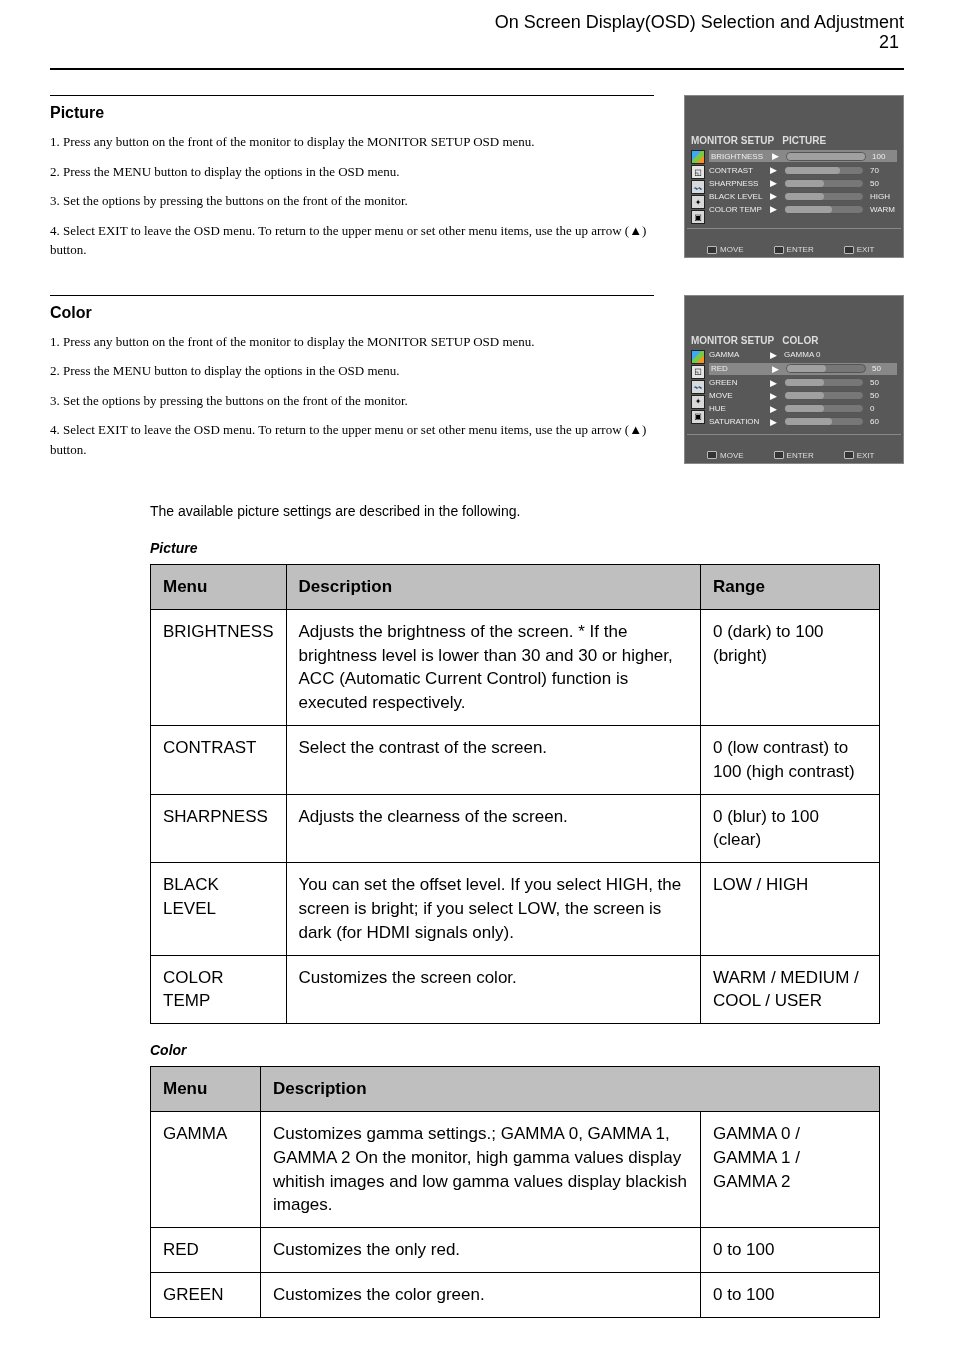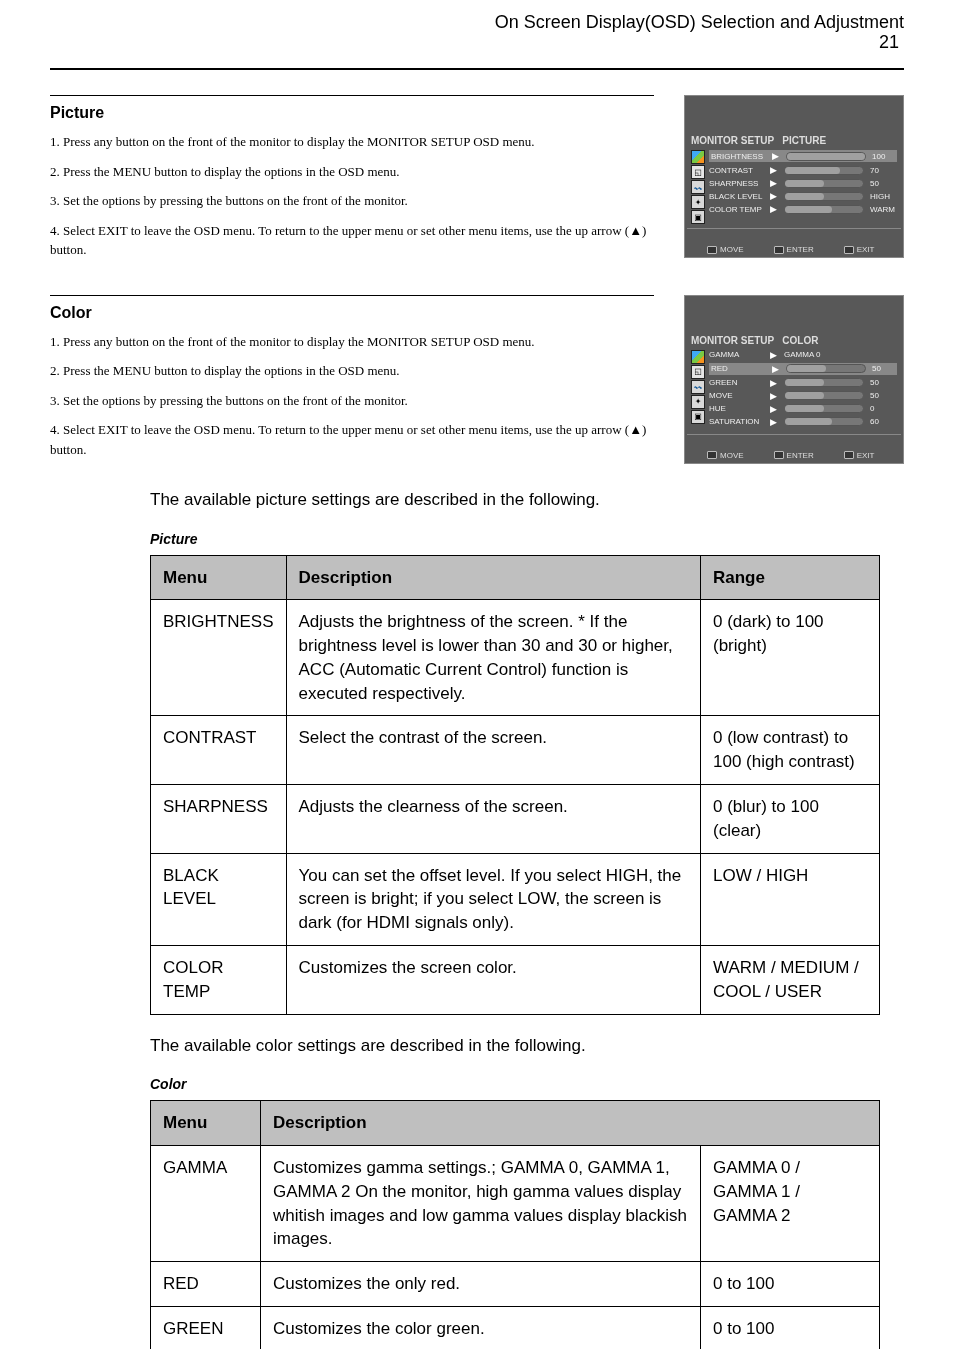--- a/index.html
+++ b/index.html
@@ -55,21 +55,21 @@
   }
   .feature-title {
     font-size: 14px;
     font-style: italic;
     font-weight: bold;
     margin-top: 18px;
     margin-bottom: 8px;
   }
 
   .indent-body { margin-left: 100px; max-width: 730px; }
-  .indent-body p { font-size: 17px; line-height: 1.5; margin: 18px 0 10px 0; }
+  .indent-body p { font-size: 14px; line-height: 1.5; margin: 32px 0 10px 0; }
 
   table {
     border-collapse: collapse;
     width: 100%;
     margin-bottom: 4px;
   }
   th, td {
     border: 1px solid #000;
     padding: 10px 12px;
     text-align: left;
@@ -378,21 +378,20 @@
           <td>LOW / HIGH</td>
         </tr>
         <tr>
           <td>COLOR TEMP</td>
           <td>Customizes the screen color.</td>
           <td>WARM / MEDIUM / COOL / USER</td>
         </tr>
       </tbody>
   </table>
 
-  <p>The available color settings are described in the following.</p>
   <div class="feature-title">Color</div>
 
   <table>
     <thead>
         <tr>
       <th>Menu</th>
       <th colspan="2">Description</th>
     </tr>
       </thead>
     <tbody id="tableB-body">

